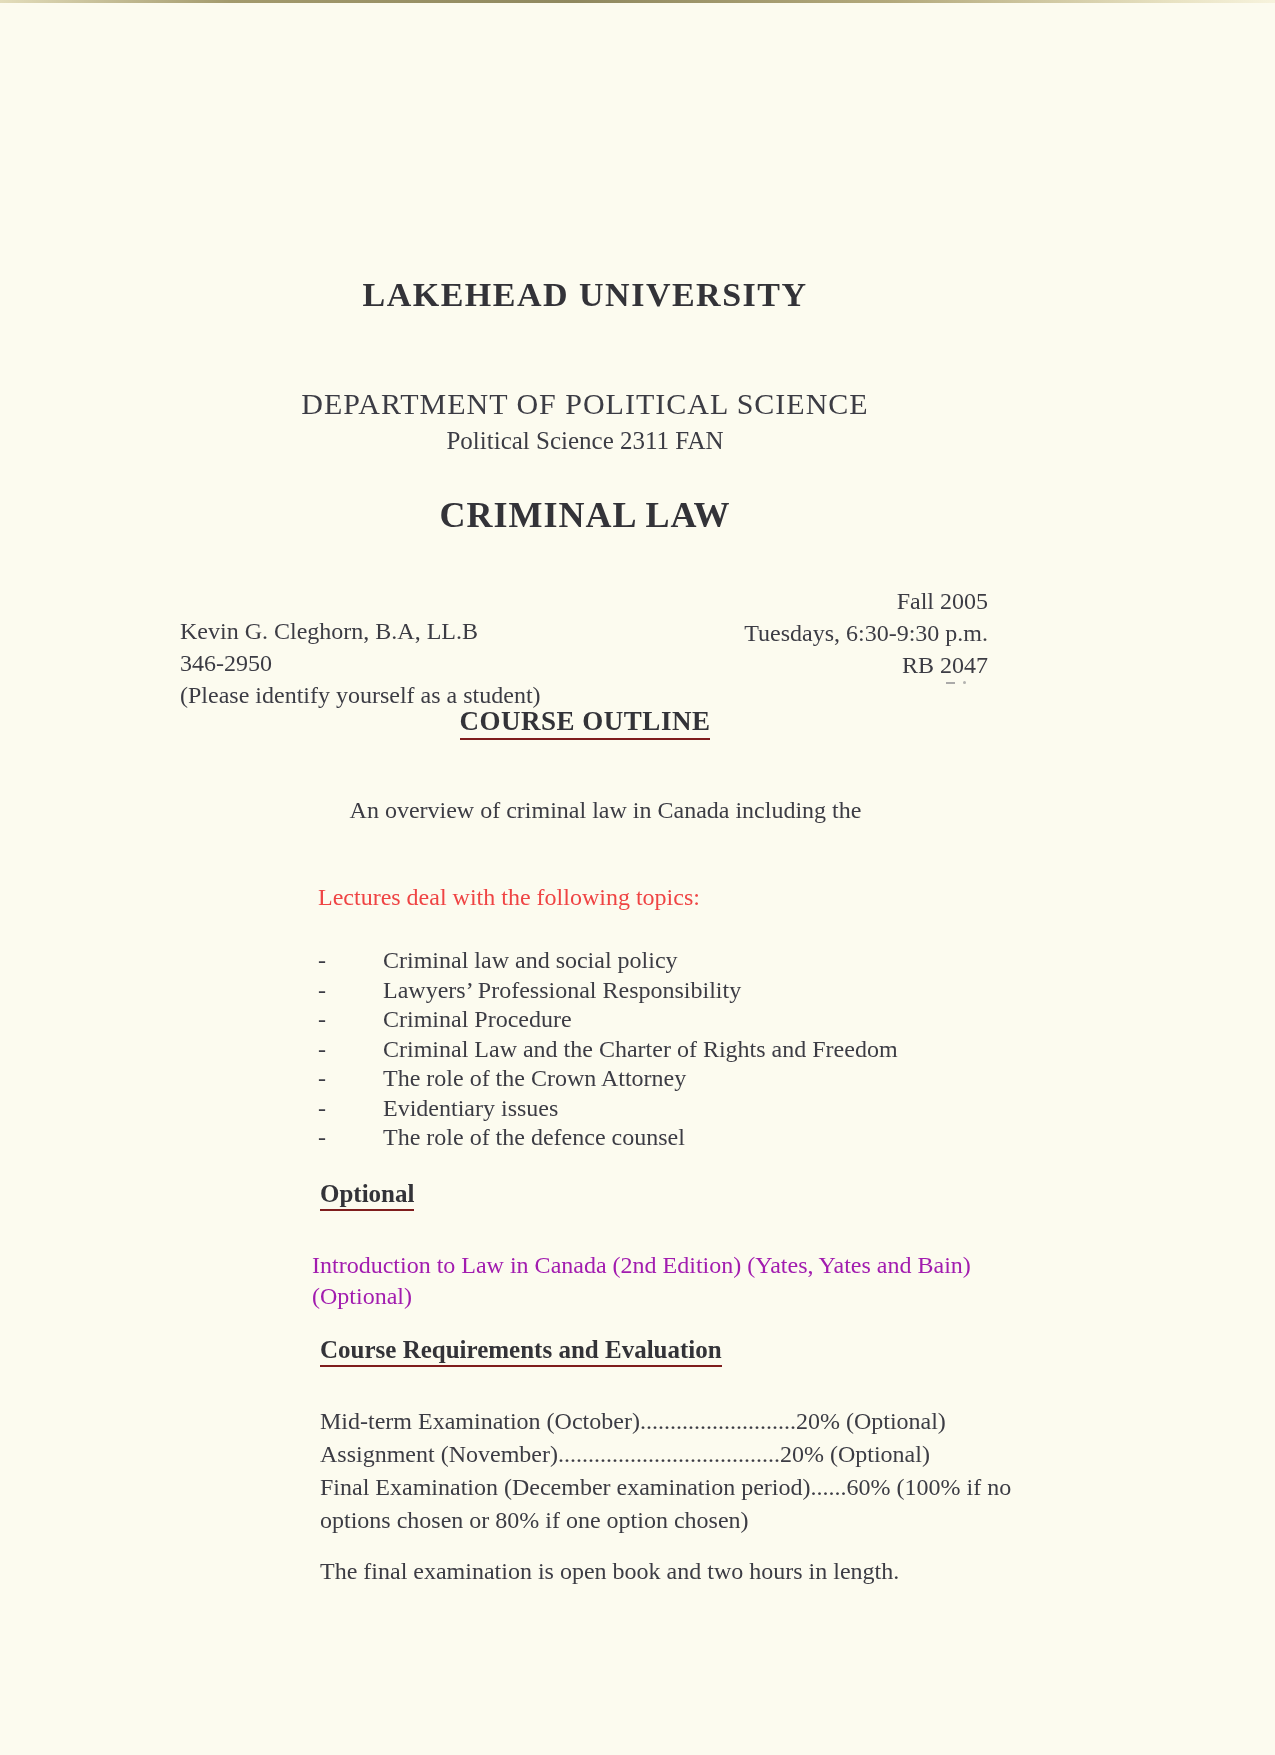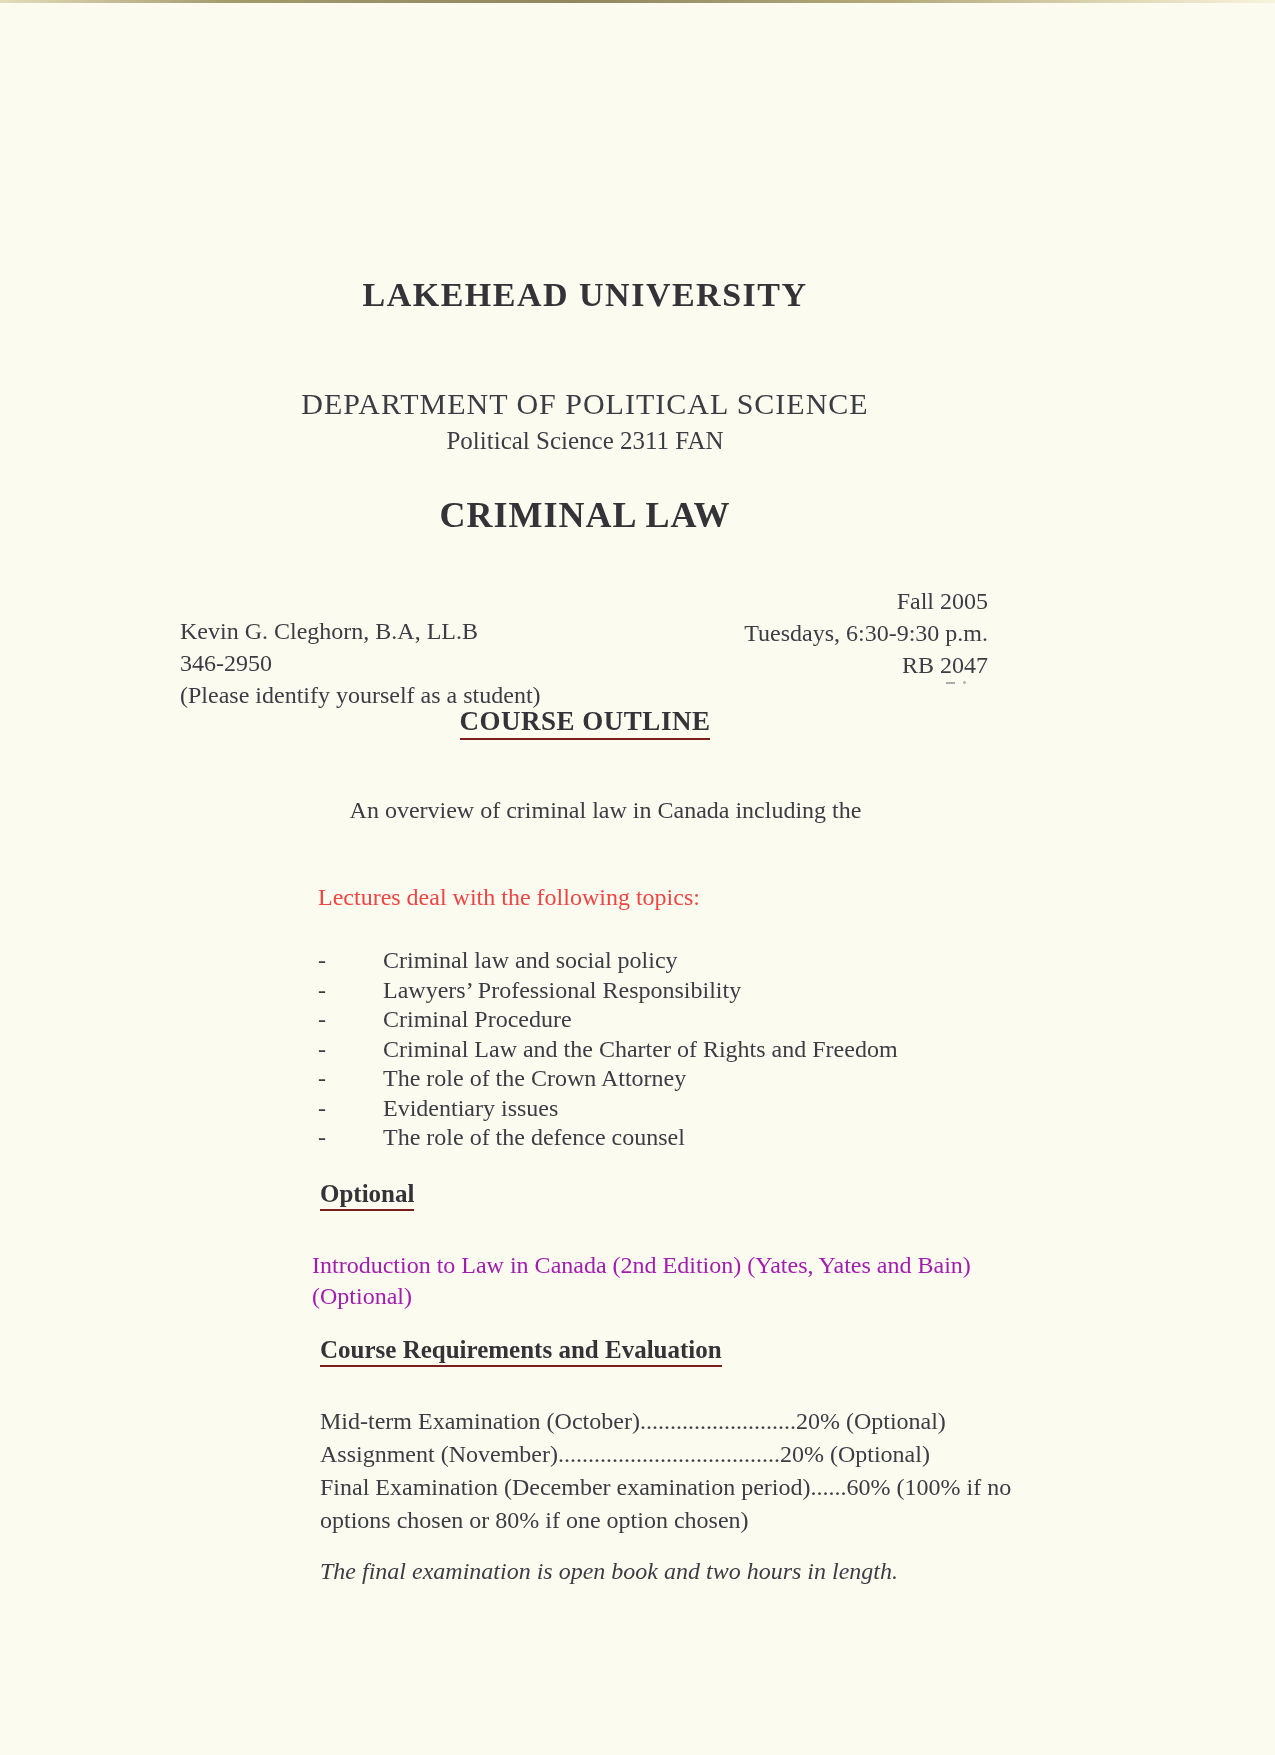--- a/index.html
+++ b/index.html
@@ -68,21 +68,21 @@
     position:absolute;left:312px;top:1250px;
     font-size:24px;line-height:31px;color:#a21caf;white-space:nowrap;
   }
   .requirements-heading{top:1336px;}
   .requirement-lines{
     position:absolute;left:320px;top:1405px;
     font-size:24px;line-height:33px;color:#3c3c44;white-space:nowrap;
   }
   .final-note{
     position:absolute;left:320px;top:1558px;
-    font-size:24px;white-space:nowrap;color:#3c3c44;font-style:italic;
+    font-size:24px;white-space:nowrap;color:#3c3c44;
   }
 
   
   .pen-mark{position:absolute;left:946px;top:680px;width:26px;height:5px;}
   .pen-mark::before{
     content:"";position:absolute;left:0;top:2px;width:9px;height:2px;
     background:rgba(90,90,100,.5);
   }
   .pen-mark::after{
     content:"";position:absolute;left:17px;top:1px;width:3px;height:3px;

